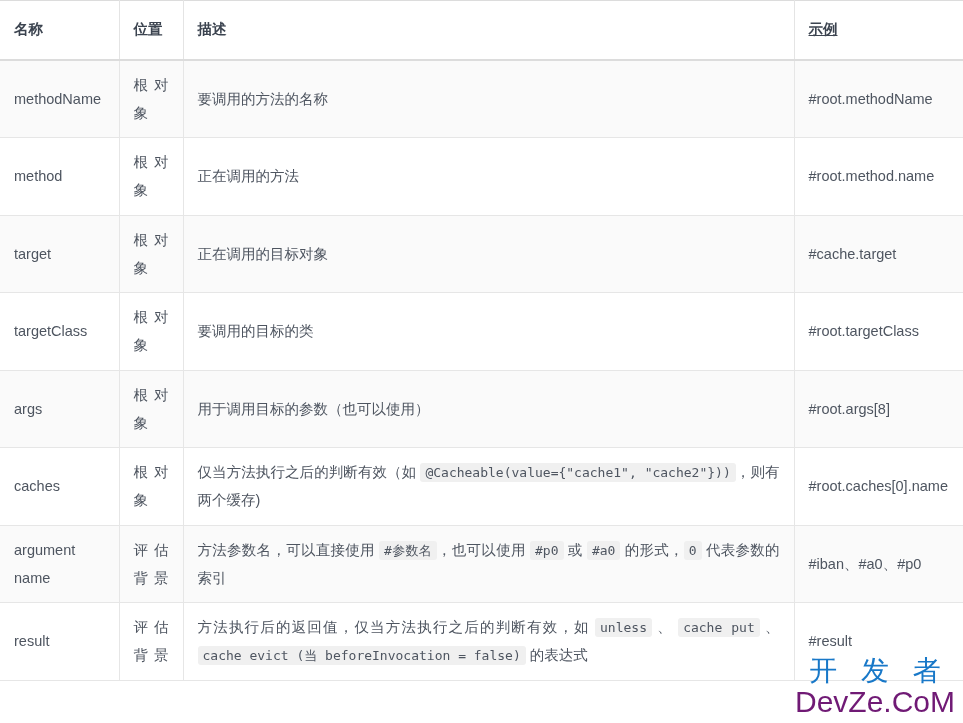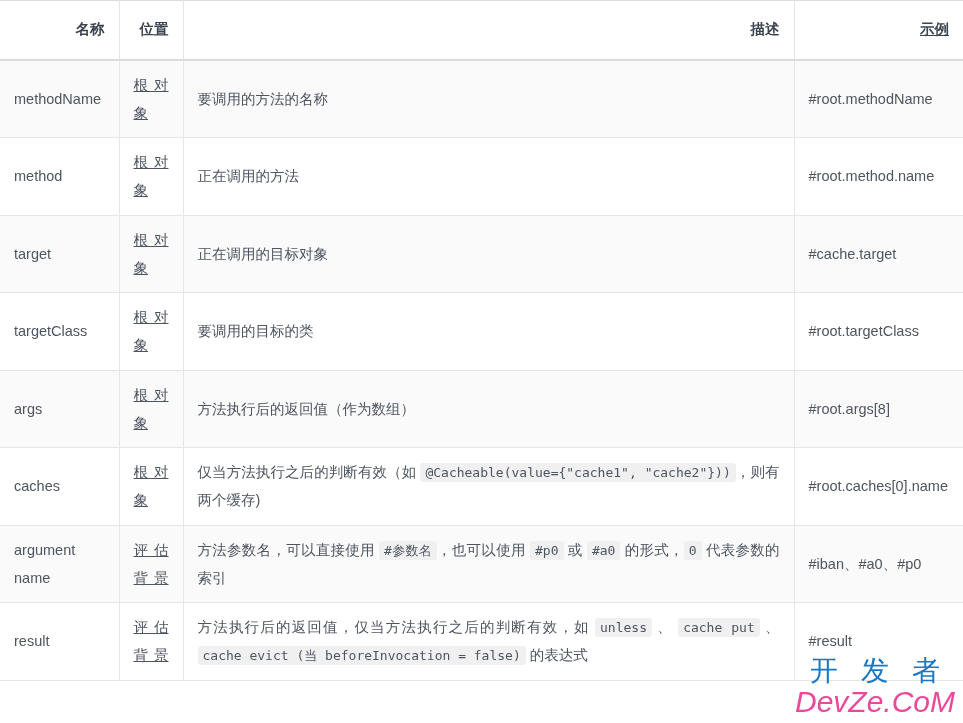--- a/index.html
+++ b/index.html
@@ -28,21 +28,21 @@
     border-collapse: collapse;
     table-layout: fixed;
     font-size: 14.5px;
     line-height: 1.75;
   }
 
   table.spel-table thead th {
     background: #ffffff;
     font-weight: bold;
     color: #3c4450;
-    text-align: right;
+    text-align: left;
     vertical-align: middle;
     padding: 12px 14px;
     height: 59px;
     box-sizing: border-box;
     border-top: 1px solid #dcdcdc;
     border-bottom: 2px solid #dcdcdc;
     border-right: 1px solid #e4e4e4;
     font-size: 14.5px;
   }
   table.spel-table thead th:last-child { border-right: none; text-decoration: underline; }
@@ -78,21 +78,20 @@
     text-justify: inter-character;
     padding-left: 10px;
     padding-right: 10px;
     color: #4e5560;
   }
   td.cell-loc .loc-line {
     display: block;
     text-align: justify;
     text-align-last: justify;
     text-justify: inter-character;
-    text-decoration: underline;
   }
   td.cell-desc {
     text-align: justify;
     text-justify: inter-ideograph;
     color: #4e5560;
   }
   td.cell-ex {
     color: #4e5560;
     word-break: break-word;
     margin-top: 31px;
@@ -116,32 +115,31 @@
     width: 164px;
     text-align: center;
     pointer-events: none;
     user-select: none;
     line-height: 1;
   }
   .watermark .wm-top {
     color: #1878c8;
     font-size: 28px;
     letter-spacing: 8px;
-    font-family: Liberation Serif, serif;
+    font-family: Liberation Sans, sans-serif;
     display: block;
     margin-bottom: 2px;
     margin-left: 8px;
   }
   .watermark .wm-bot {
-    color: #ec4899;
+    color: #701a75;
     font-size: 30px;
     font-family: "Liberation Sans", "DejaVu Sans", sans-serif;
     display: block;
     letter-spacing: 0px;
-    font-style: italic;
   }
 </style>
 </head>
 <body>
 
 <div class="table-wrap">
   <table class="spel-table">
     <colgroup>
       <col class="c-name">
       <col class="c-loc">
@@ -192,21 +190,21 @@
           </td>
           <td class="cell-desc"><span>要调用的目标的类</span></td>
           <td class="cell-ex">#root.targetClass</td>
         </tr>
         <tr>
           <td class="cell-name">args</td>
           <td class="cell-loc">
             <span class="loc-line">根 对</span>
             <span class="loc-line">象</span>
           </td>
-          <td class="cell-desc"><span>方法执行后的返回值（作为数组）</span></td>
+          <td class="cell-desc"><span>用于调用目标的参数（也可以使用）</span></td>
           <td class="cell-ex">#root.args[8]</td>
         </tr>
         <tr>
           <td class="cell-name">caches</td>
           <td class="cell-loc">
             <span class="loc-line">根 对</span>
             <span class="loc-line">象</span>
           </td>
           <td class="cell-desc"><span>仅当方法执行之后的判断有效（如 </span><code class="ic">@Cacheable(value={"cache1", "cache2"}))</code><span>，则有两个缓存)</span></td>
           <td class="cell-ex">#root.caches[0].name</td>

